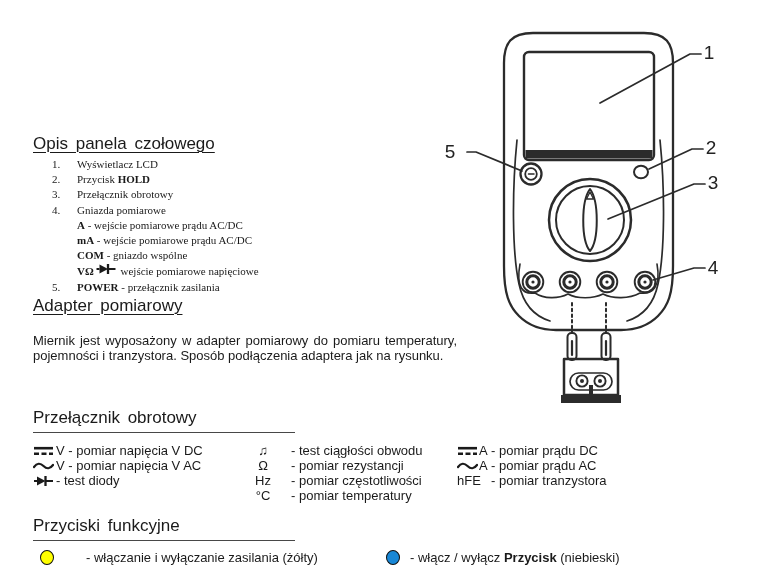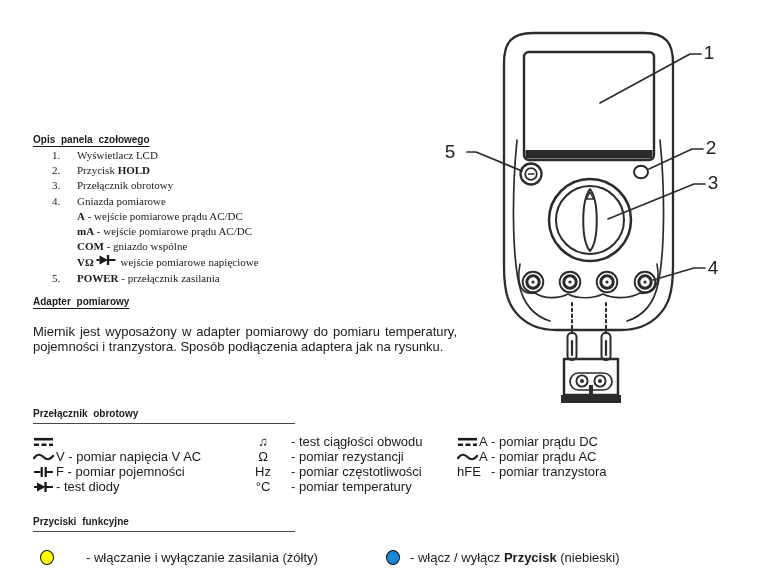--- a/index.html
+++ b/index.html
@@ -1,19 +1,19 @@
 <!DOCTYPE html>
 <html><head>
 <meta charset="utf-8">
 <style>
   html,body{margin:0;padding:0;background:#ffffff;}
   body{width:776px;height:571px;position:relative;overflow:hidden;
        font-family:"Liberation Sans","DejaVu Sans",sans-serif;color:#1a1a1a;}
   .abs{position:absolute;}
-  .sec-title{font-size:10px;font-weight:700;word-spacing:3px;white-space:nowrap;}
+  .sec-title{font-size:17px;font-weight:400;word-spacing:3px;white-space:nowrap;}
   .u{text-decoration:underline;text-decoration-thickness:1.4px;text-underline-offset:3px;}
   .rule{width:262px;border-bottom:1.8px solid #474747;margin-top:4px;}
   .li{font-size:11px;line-height:15.2px;white-space:nowrap;font-family:Liberation Serif, serif;}
   .li .num{display:inline-block;width:25px;}
   .li.ind{padding-left:19px;}
   .li.sub{padding-left:44px;}
   .para{font-size:13px;line-height:15.3px;text-align:justify;width:424px;margin-top:17px;}
   .lrow{display:flex;align-items:center;height:15.1px;font-size:13px;}
   .symbox{display:inline-flex;align-items:center;flex:none;}
   .c1{width:23px;}
@@ -81,36 +81,29 @@
   <div class="sec-title">Przełącznik obrotowy</div>
   <div class="rule"></div>
   <div style="position:relative;margin-top:10px;height:62px;">
     <div class="abs" style="left:0;top:0;">
       <div class="lrow">
           <span class="symbox c1">
             <svg class="sym" width="21" height="12" viewBox="0 0 21 12">
               <use href="#sym-dc"></use>
             </svg>
           </span>
+          <span class="llabel">V - pomiar napięcia V DC</span>
         </div>
       <div class="lrow">
           <span class="symbox c1">
             <svg class="sym" width="21" height="12" viewBox="0 0 21 12">
               <use href="#sym-ac"></use>
             </svg>
           </span>
           <span class="llabel">V - pomiar napięcia V AC</span>
-        </div>
-      <div class="lrow">
-          <span class="symbox c1">
-            <svg class="sym" width="21" height="12" viewBox="0 0 21 12">
-              <use href="#sym-cap"></use>
-            </svg>
-          </span>
-          <span class="llabel">F - pomiar pojemności</span>
         </div>
       <div class="lrow">
           <span class="symbox c1">
             <svg class="sym" width="21" height="12" viewBox="0 0 21 12">
               <use href="#sym-diode"></use>
             </svg>
           </span>
           <span class="llabel">- test diody</span>
         </div>
     </div>

